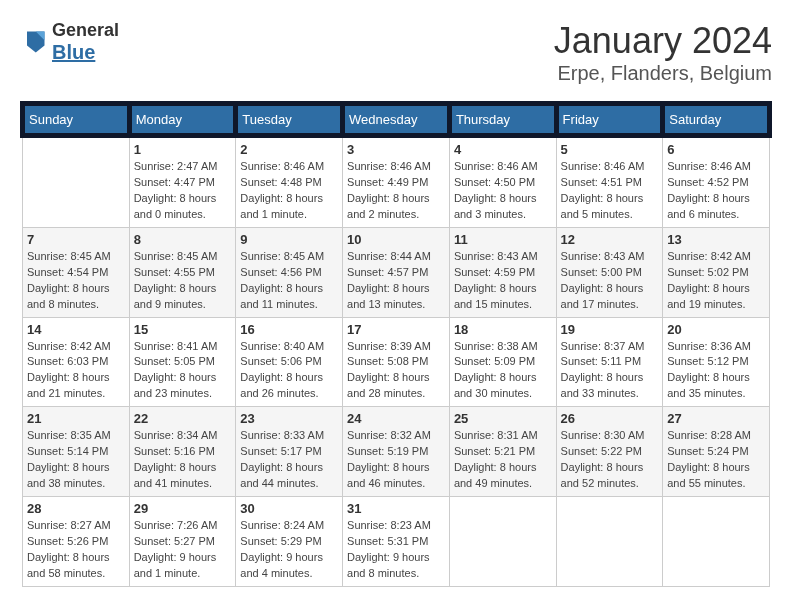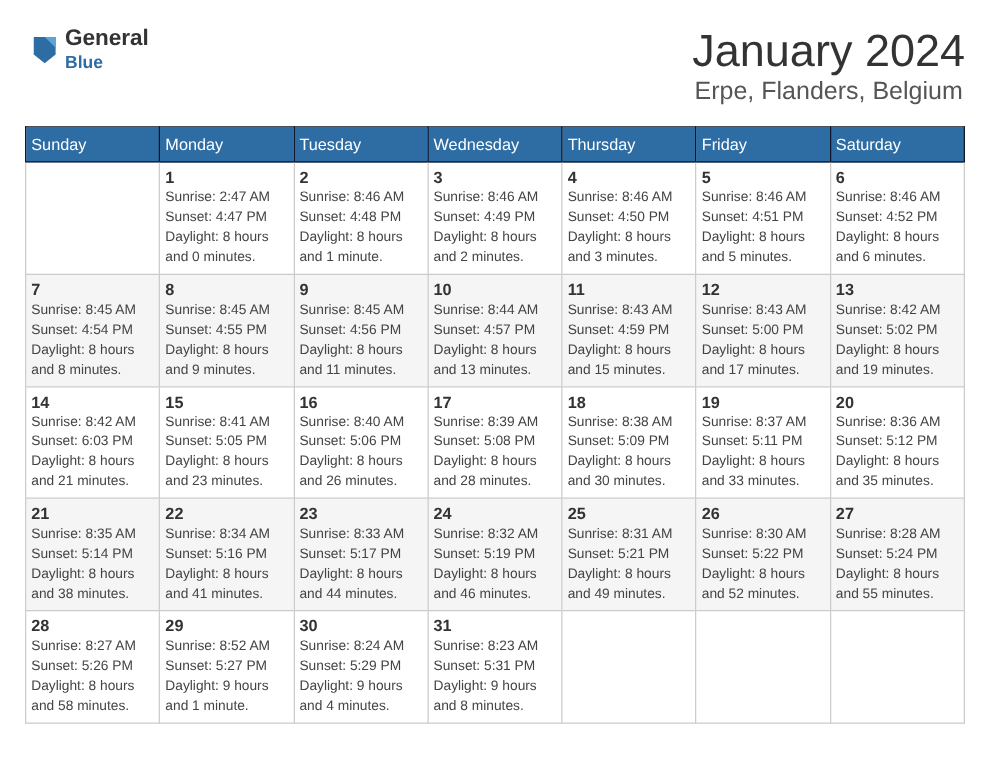--- a/index.html
+++ b/index.html
@@ -19,21 +19,21 @@
     .logo {
       display: flex;
       align-items: center;
       gap: 4px;
     }
     .logo-icon {
       width: 28px;
       height: 28px;
     }
     .title-block {
-      text-align: center;
+      text-align: right;
     }
     .month-title {
       font-size: 36px;
       font-weight: normal;
       color: #333;
     }
     .location {
       font-size: 20px;
       color: #555;
     }
@@ -42,21 +42,21 @@
       border-collapse: collapse;
       font-size: 11px;
     }
     thead tr th {
       background-color: #2e6da4;
       color: #fff;
       padding: 6px 4px;
       text-align: left;
       font-size: 13px;
       font-weight: normal;
-      border: 1px solid #0f172a;
+      border: 5px solid #0f172a;
     }
     tbody tr td {
       border: 1px solid #ccc;
       vertical-align: top;
       padding: 4px;
       width: 107px;
       min-height: 80px;
     }
     tbody tr:nth-child(even) td {
       background: #f5f5f5;
@@ -81,21 +81,21 @@
 <body>
 
 <div class="header">
   <div class="logo">
     <svg class="logo-icon" viewBox="0 0 32 32">
       <polygon points="18,4 28,4 28,20 18,28 8,20 8,4" fill="#2e6da4"></polygon>
       <polygon points="18,4 28,4 28,14" fill="#5ba3d9"></polygon>
     </svg>
     <div>
       <span style="font-size:18px;font-weight:bold;color:#333;text-align:center;">General</span><br>
-      <span style="font-size:14px;font-weight:bold;color:#2e6da4;">Blue</span>
+      <span style="font-size:20px;font-weight:bold;color:#2e6da4;text-decoration:underline;">Blue</span>
     </div>
   </div>
   <div class="title-block">
     <div class="month-title">January 2024</div>
     <div class="location">Erpe, Flanders, Belgium</div>
   </div>
 </div>
 
 <table>
   <thead>
@@ -340,21 +340,21 @@
           <span class="day-number">28</span>
         <div class="day-info">
           <div>Sunrise: 8:27 AM</div>
           <div>Sunset: 5:26 PM</div>
           <div>Daylight: 8 hours and 58 minutes.</div>
         </div>
         </td>
         <td>
           <span class="day-number">29</span>
         <div class="day-info">
-          <div>Sunrise: 8:52 AM</div>
+          <div>Sunrise: 7:26 AM</div>
           <div>Sunset: 5:27 PM</div>
           <div>Daylight: 9 hours and 1 minute.</div>
         </div>
         </td>
         <td>
           <span class="day-number">30</span>
         <div class="day-info">
           <div>Sunrise: 8:24 AM</div>
           <div>Sunset: 5:29 PM</div>
           <div>Daylight: 9 hours and 4 minutes.</div>

